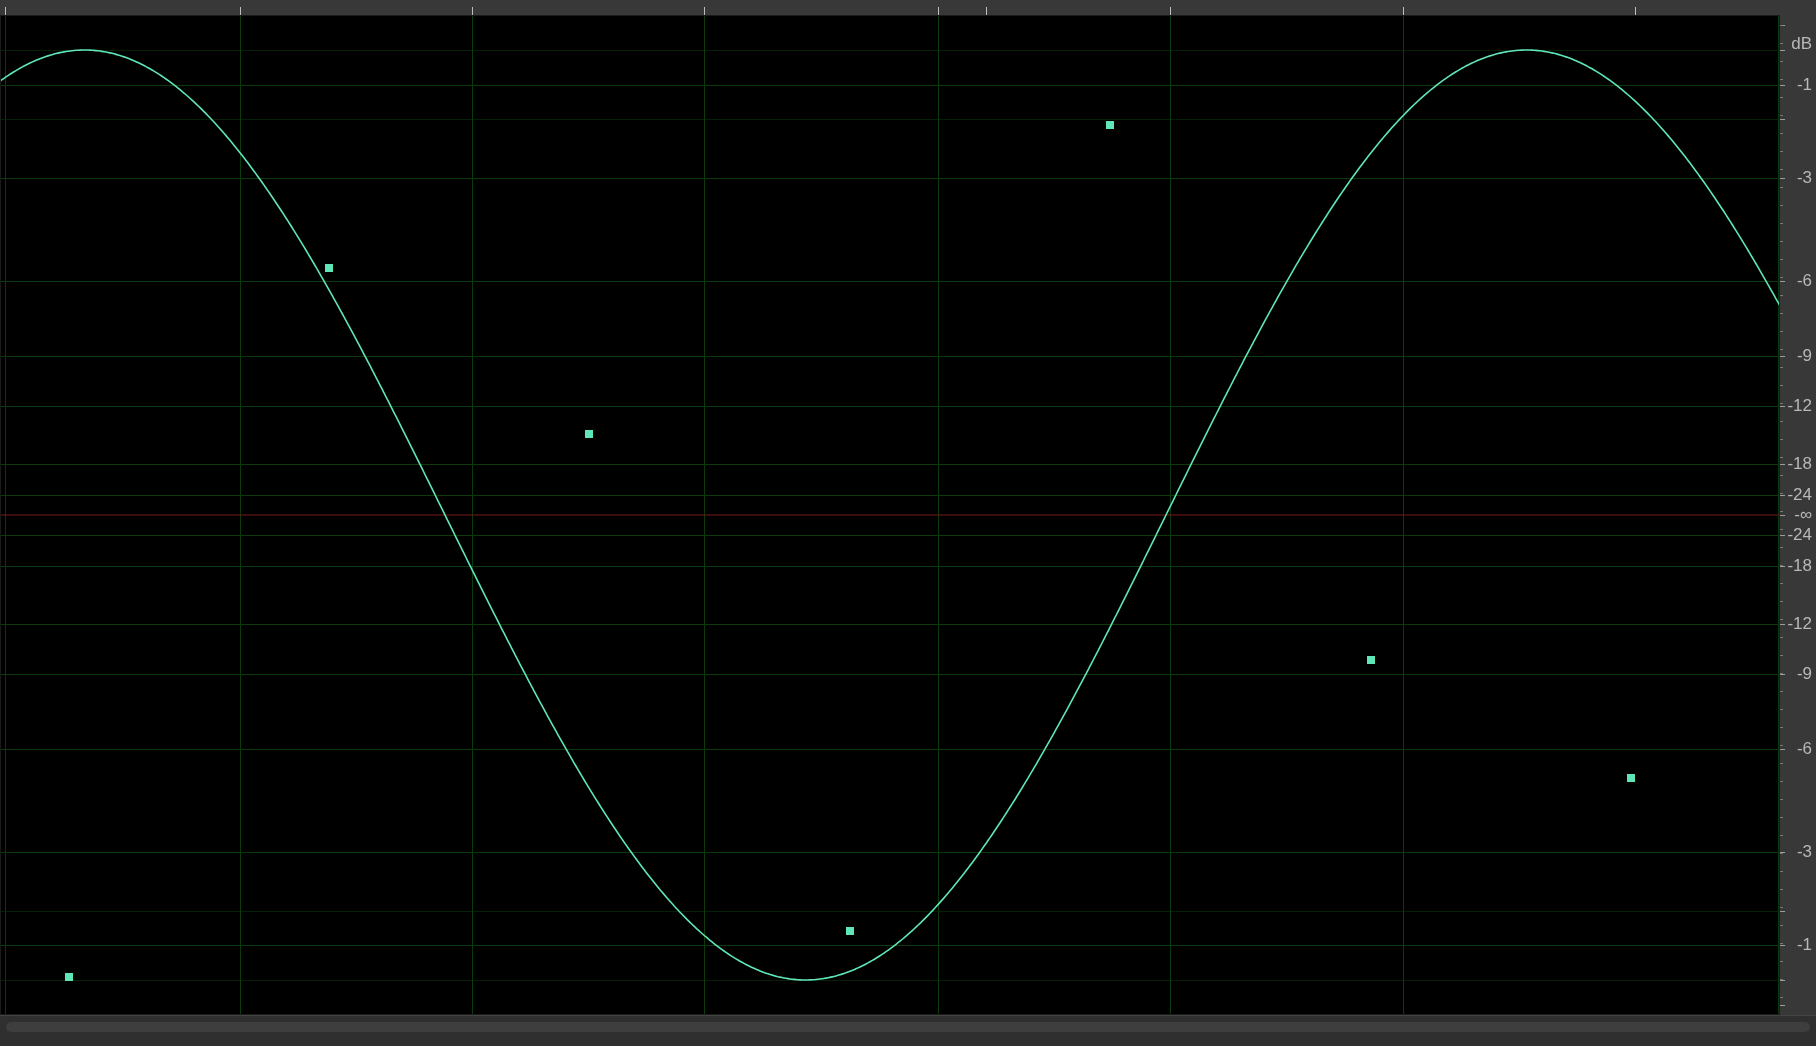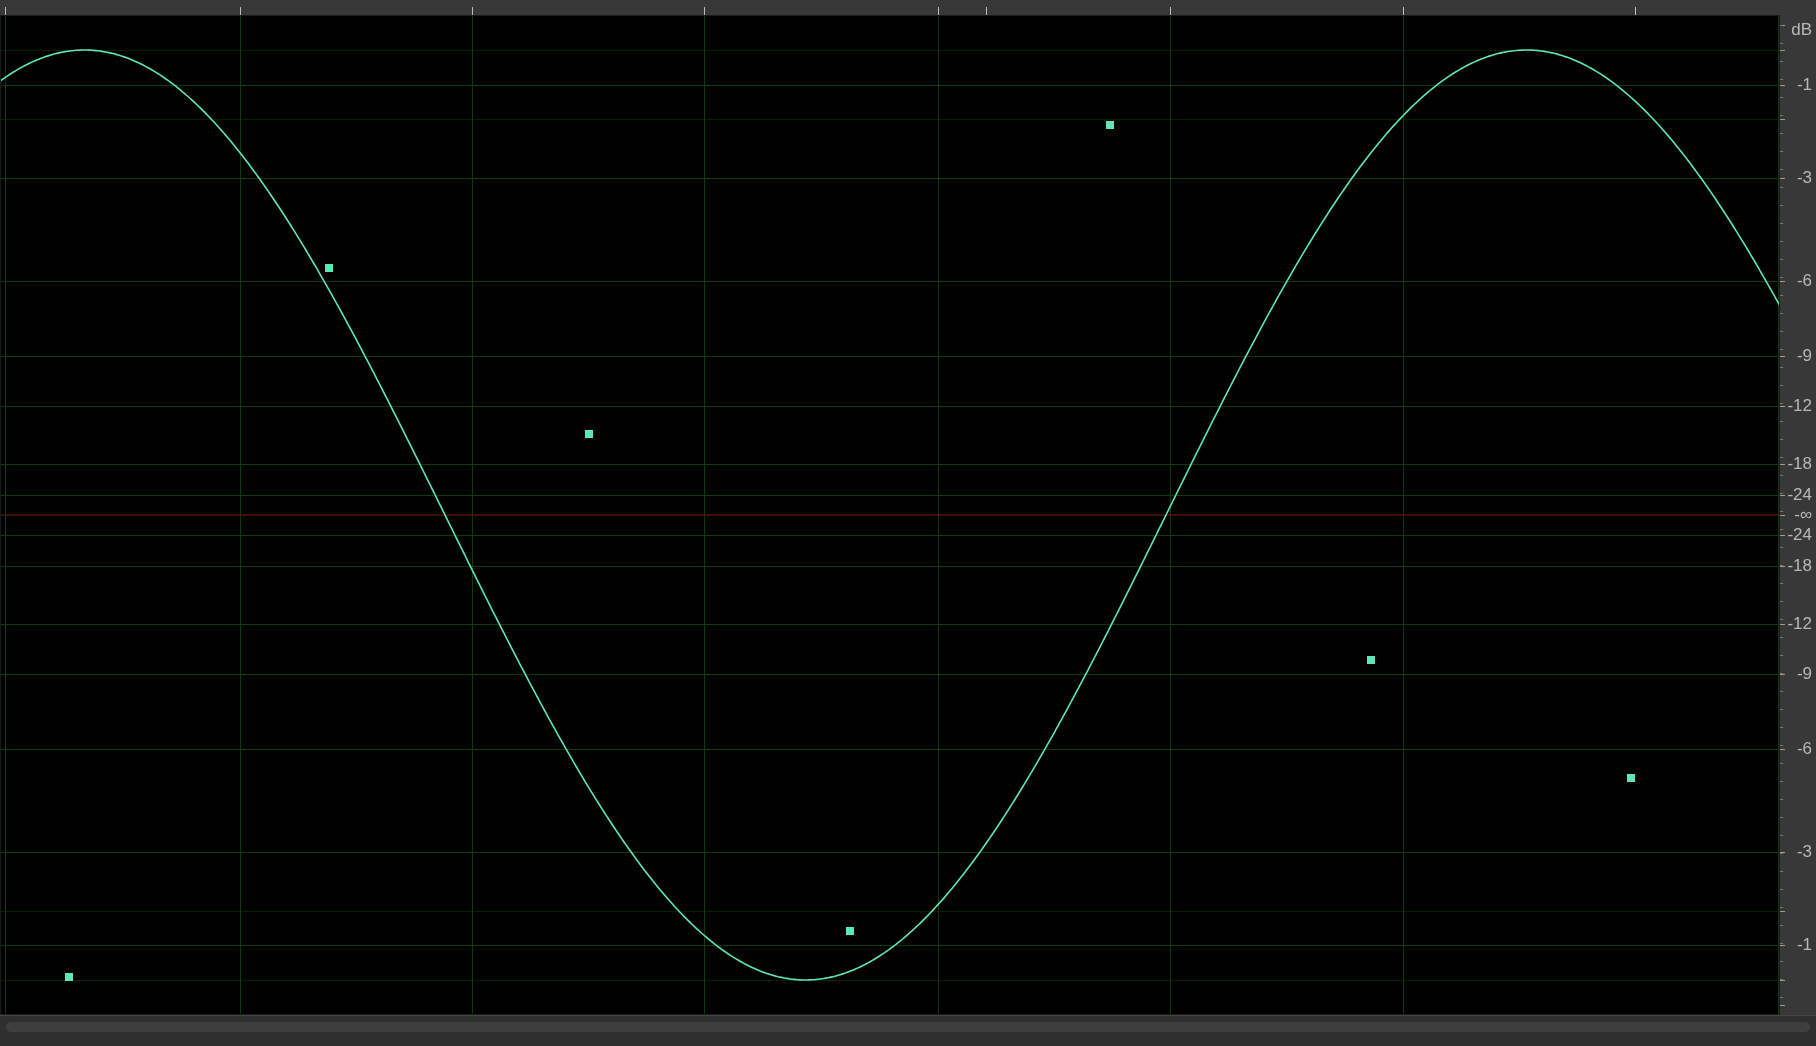--- a/index.html
+++ b/index.html
@@ -73,21 +73,21 @@
           <rect x="846" y="912" width="8" height="8" fill="#5fe6b8"></rect>
           <rect x="1106" y="106" width="8" height="8" fill="#5fe6b8"></rect>
           <rect x="1367" y="641" width="8" height="8" fill="#5fe6b8"></rect>
           <rect x="1627" y="759" width="8" height="8" fill="#5fe6b8"></rect>
         </g>
   </svg>
   <div class="inner-border"></div>
 </div>
 
 <div class="right-panel">
-  <div class="label" style="top:6px">dB</div>
+  <div class="label" style="top:20px">dB</div>
   <div id="right-labels">
         <div class="label" style="top: 61px;">-1</div>
         <div class="label" style="top: 154px;">-3</div>
         <div class="label" style="top: 257px;">-6</div>
         <div class="label" style="top: 332px;">-9</div>
         <div class="label" style="top: 382px;">-12</div>
         <div class="label" style="top: 440px;">-18</div>
         <div class="label" style="top: 471px;">-24</div>
         <div class="label" style="top: 491px;">-∞</div>
         <div class="label" style="top: 511px;">-24</div>

